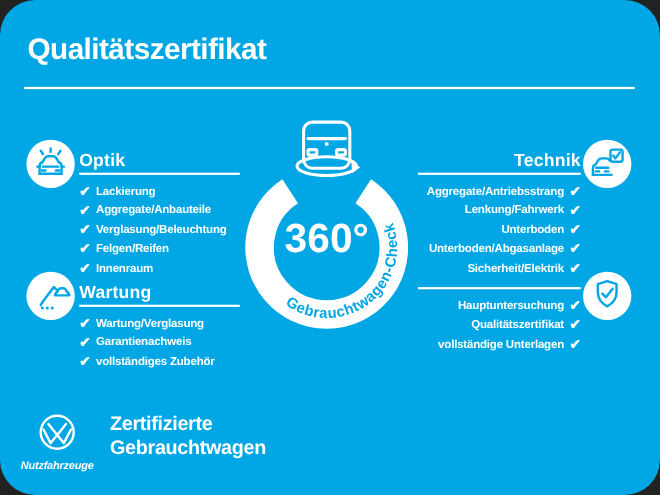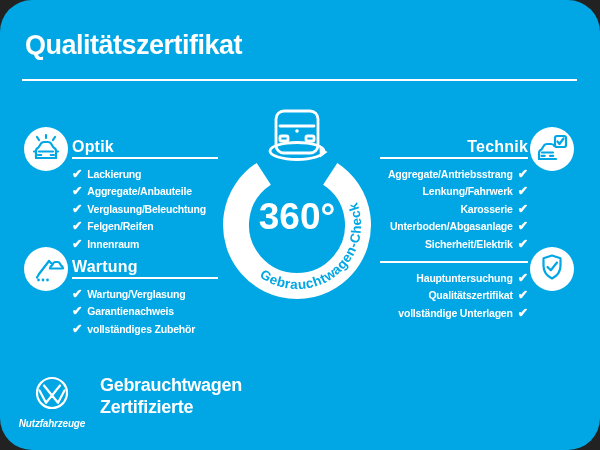--- a/index.html
+++ b/index.html
@@ -126,21 +126,21 @@
     <ul class="items">
       <li>
           <span>Aggregate/Antriebsstrang</span>
           <span class="chk">✔</span>
         </li>
       <li>
           <span>Lenkung/Fahrwerk</span>
           <span class="chk">✔</span>
         </li>
       <li>
-          <span>Karosserie</span>
+          <span>Unterboden</span>
           <span class="chk">✔</span>
         </li>
       <li>
           <span>Unterboden/Abgasanlage</span>
           <span class="chk">✔</span>
         </li>
       <li>
           <span>Sicherheit/Elektrik</span>
           <span class="chk">✔</span>
         </li>
@@ -199,17 +199,17 @@
 
   <svg class="vw-logo" width="36" height="36" viewBox="0 0 36 36">
     <g fill="none" stroke="#ffffff" stroke-width="2.2" stroke-linecap="round" stroke-linejoin="round">
       <circle cx="18" cy="18" r="15"></circle>
       <path d="M10,10.5 L18,20.5 L26,10.5"></path>
       <path d="M5.5,15.5 L12,27.8 L18,20.5 L24,27.8 L30.5,15.5"></path>
     </g>
   </svg>
   <div class="brand">Nutzfahrzeuge</div>
   <div class="tagline">
+    <div>Zertifizierte</div>
     <div>Gebrauchtwagen</div>
-    <div>Zertifizierte</div>
   </div>
 
 </div>
 
 </body></html>

